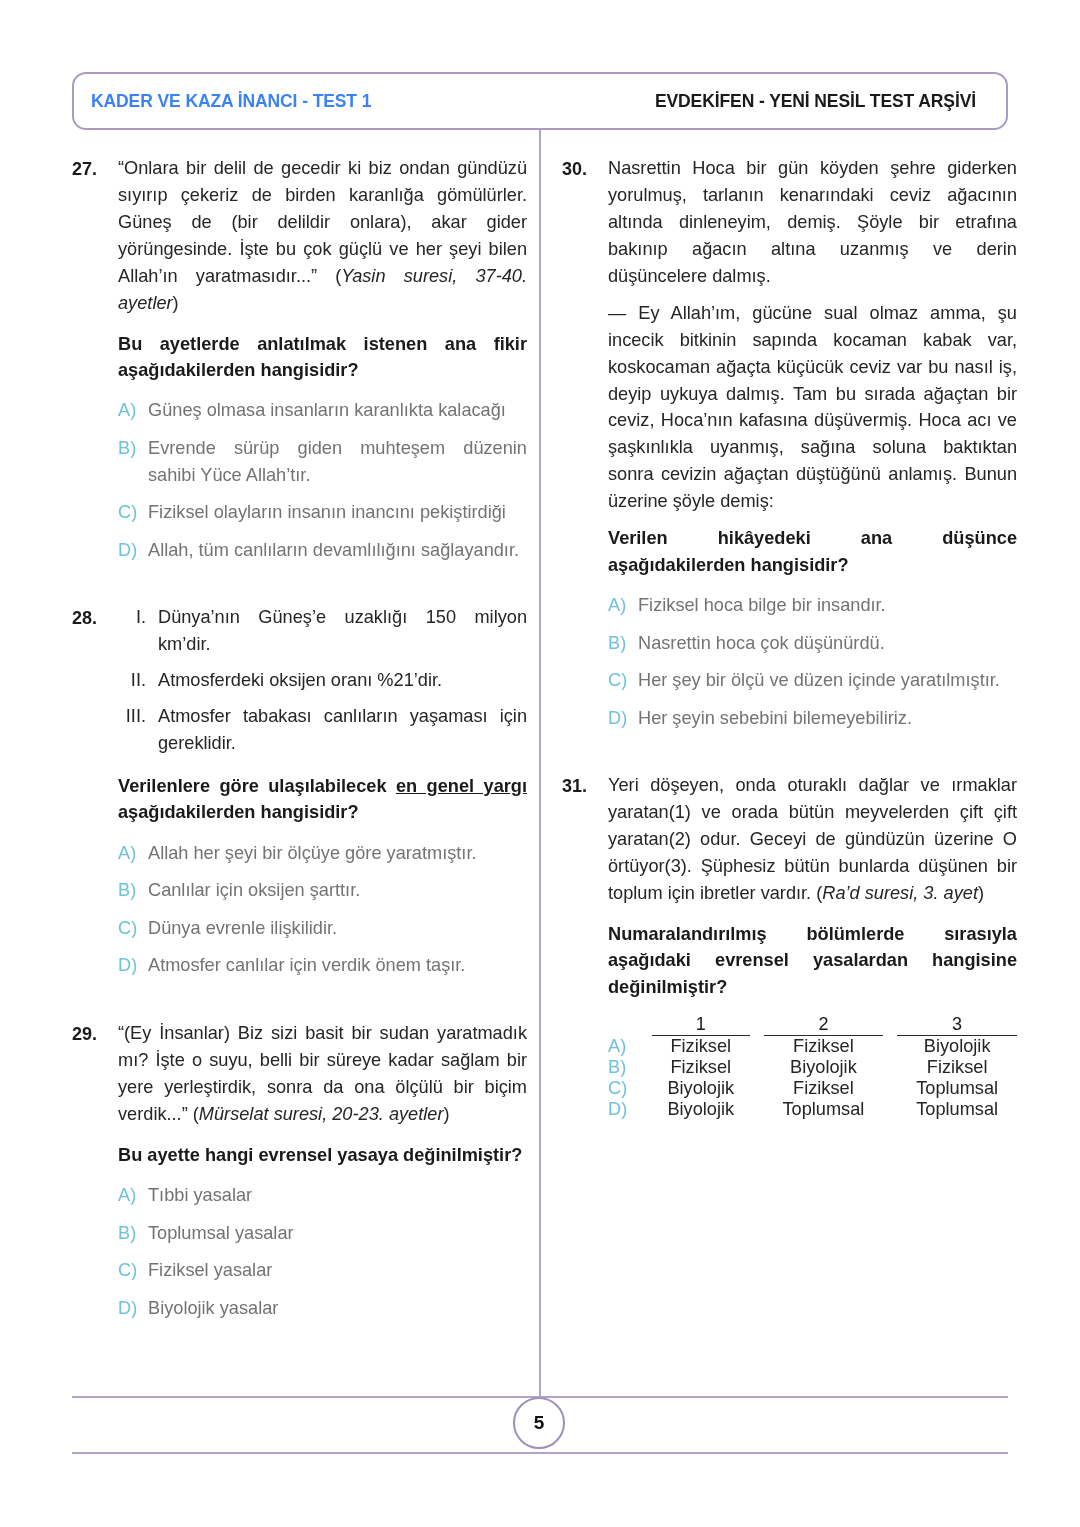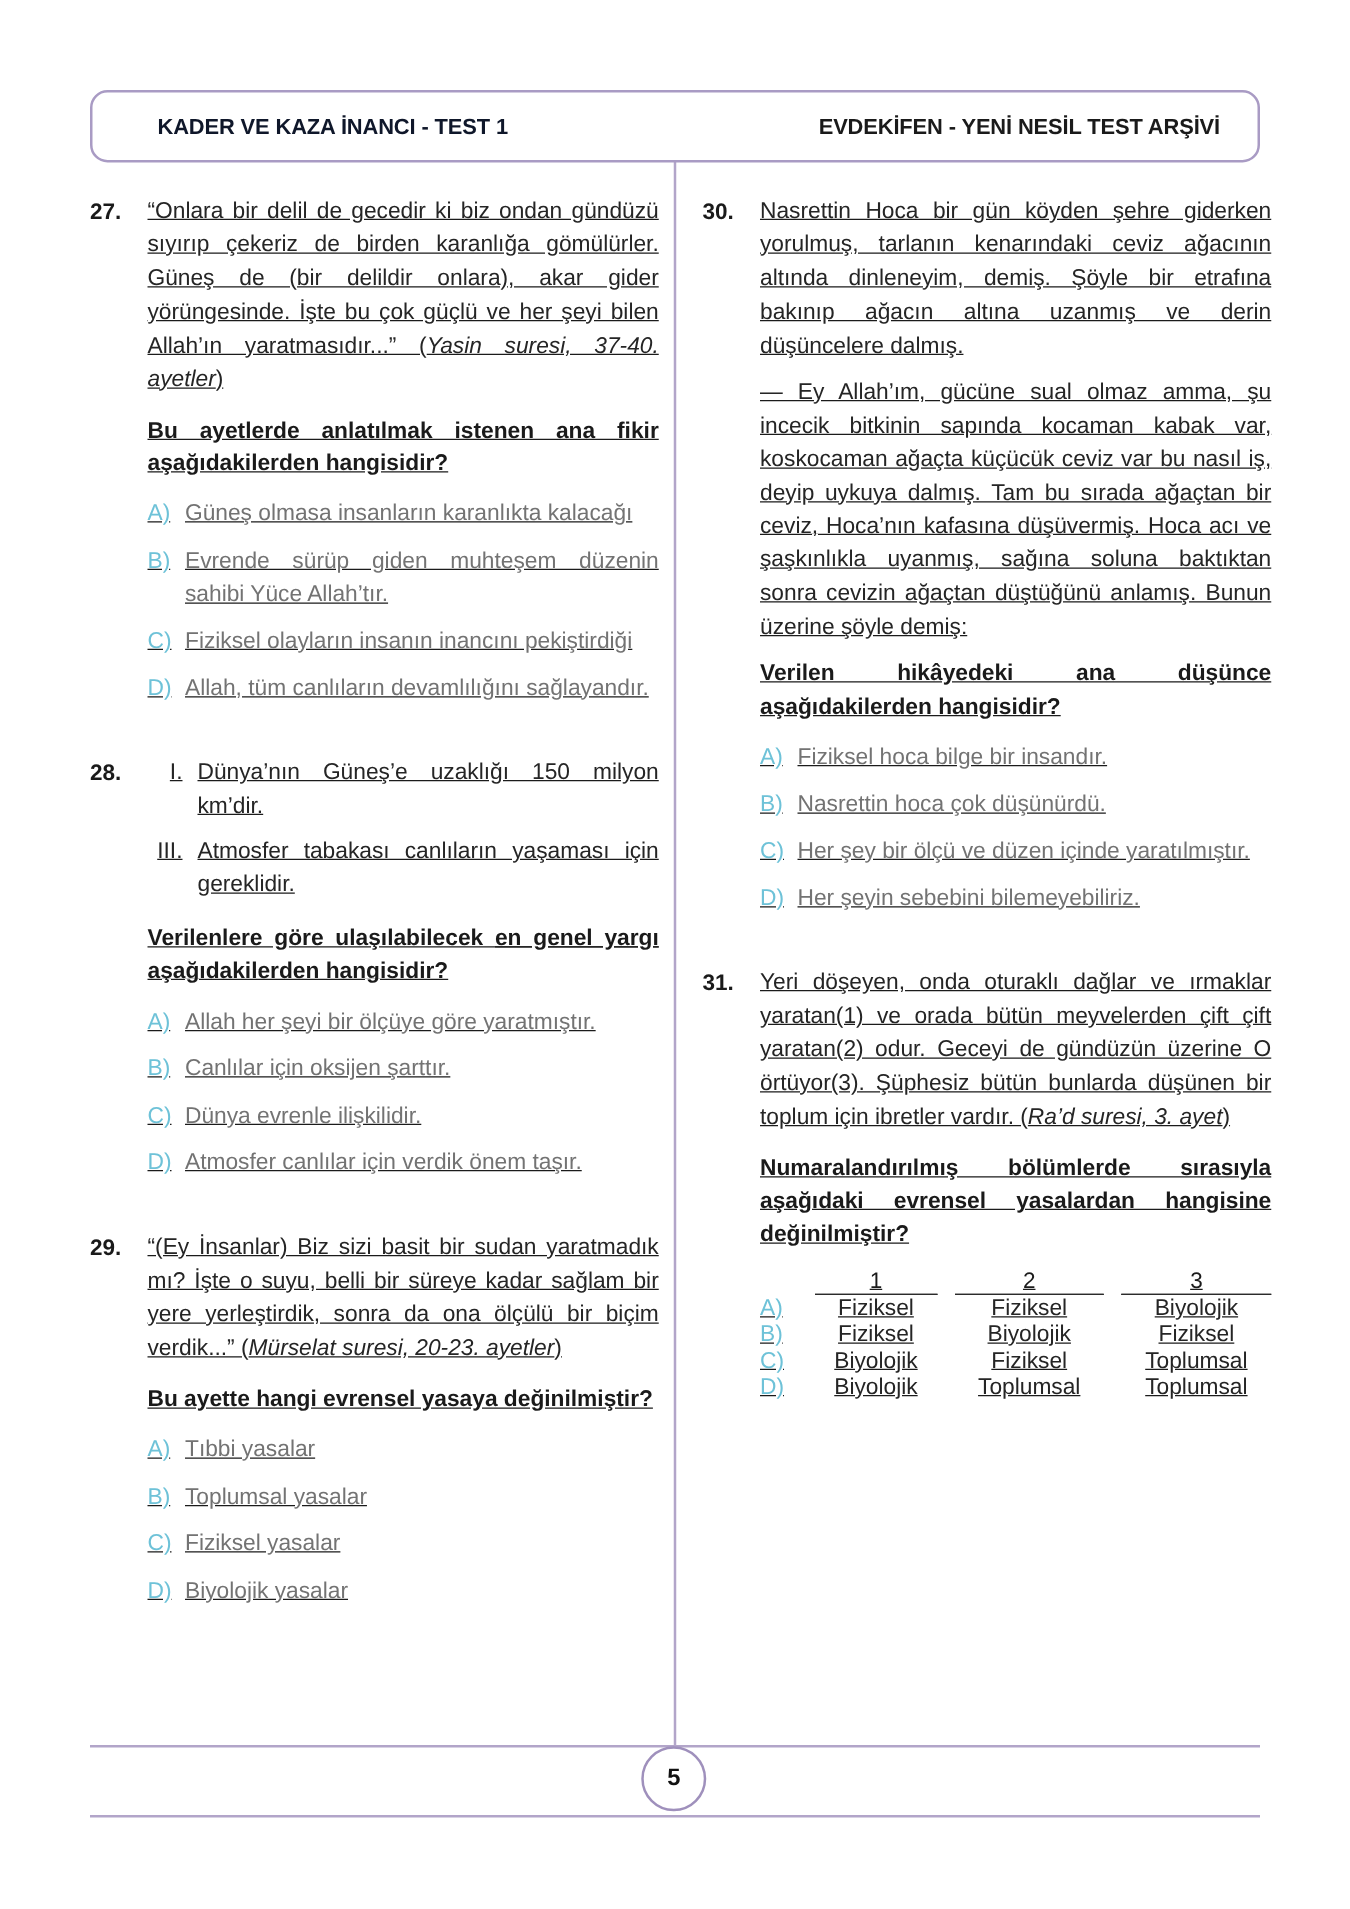--- a/index.html
+++ b/index.html
@@ -34,25 +34,25 @@
     box-sizing: border-box;
     border: 2px solid #a99bc4;
     border-radius: 14px;
     background: #ffffff;
     display: flex;
     align-items: center;
     z-index: 3;
   }
   .header-left {
     position: absolute;
-    left: 52px;
+    left: 17px;
     font-size: 17.5px;
     font-weight: bold;
     letter-spacing: -0.1px;
-    color: #0f172a;
+    color: #3b82f6;
     white-space: nowrap;
   }
   .header-right {
     position: absolute;
     right: 30px;
     font-size: 17.5px;
     font-weight: bold;
     letter-spacing: -0.1px;
     color: #1a1a1a;
     white-space: nowrap;
@@ -128,21 +128,20 @@
     flex: 0 0 46px;
     font-size: 18px;
     font-weight: bold;
     color: #1a1a1a;
     line-height: 1.48;
     padding-top: 1px;
   }
   .q-body {
     flex: 1 1 auto;
     min-width: 0;
-    text-decoration: underline;
   }
 
   .stem {
     font-size: 18.2px;
     line-height: 1.48;
     text-align: justify;
     color: #252525;
     margin: 0 0 14px 0;
   }
   .stem .ital {
@@ -294,20 +293,24 @@
     </div>
 
     <div class="question">
       <div class="q-row">
         <div class="q-num">28.</div>
         <div class="q-body">
           <div class="roman-list">
             <div class="roman-item">
               <span class="roman-label">I.</span>
               <span class="roman-text">Dünya’nın Güneş’e uzaklığı 150 milyon km’dir.</span>
+            </div>
+            <div class="roman-item">
+              <span class="roman-label">II.</span>
+              <span class="roman-text nojust">Atmosferdeki oksijen oranı %21’dir.</span>
             </div>
             <div class="roman-item">
               <span class="roman-label">III.</span>
               <span class="roman-text">Atmosfer tabakası canlıların yaşaması için gereklidir.</span>
             </div>
           </div>
           <p class="prompt"><span>Verilenlere göre ulaşılabilecek </span><span class="uline">en genel yargı</span><span> aşağıdakilerden hangisidir?</span></p>
           <div class="options">
             <div class="option">
               <span class="opt-letter">A)</span>

